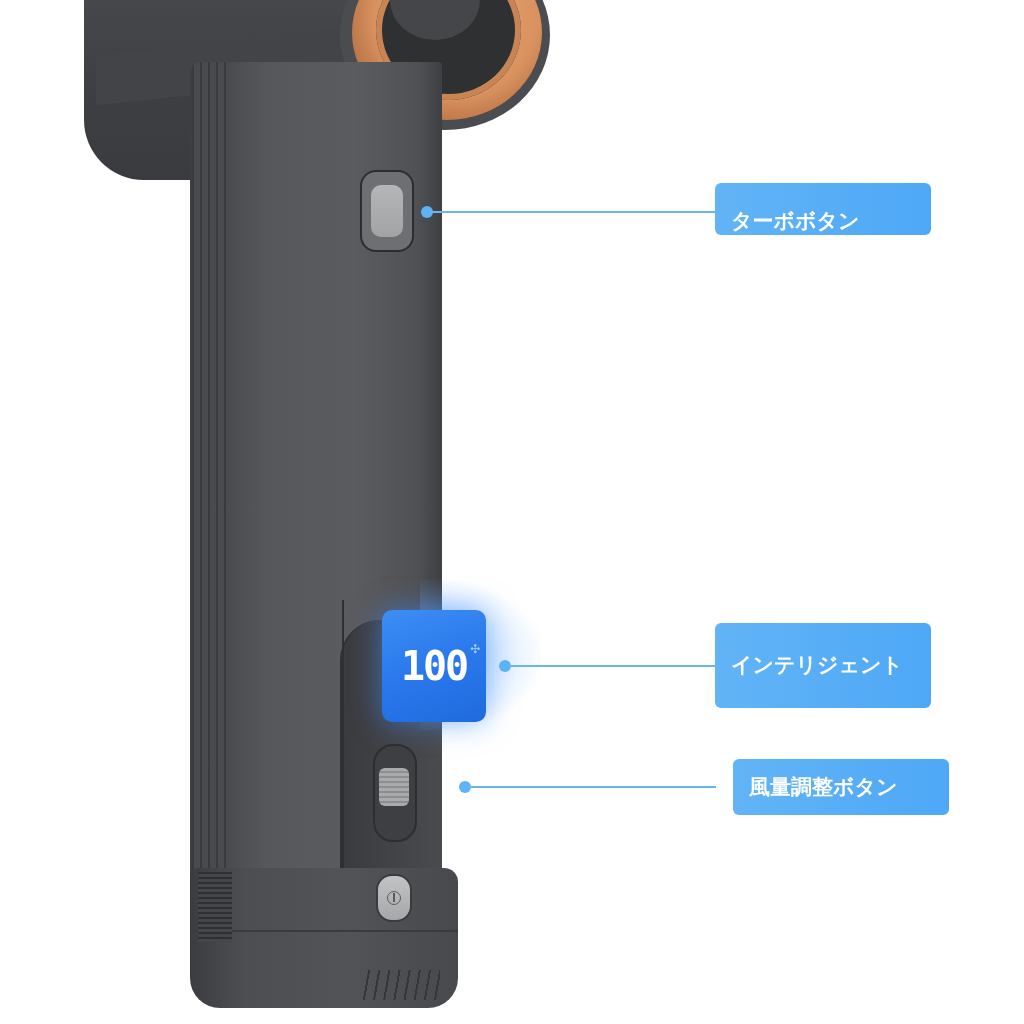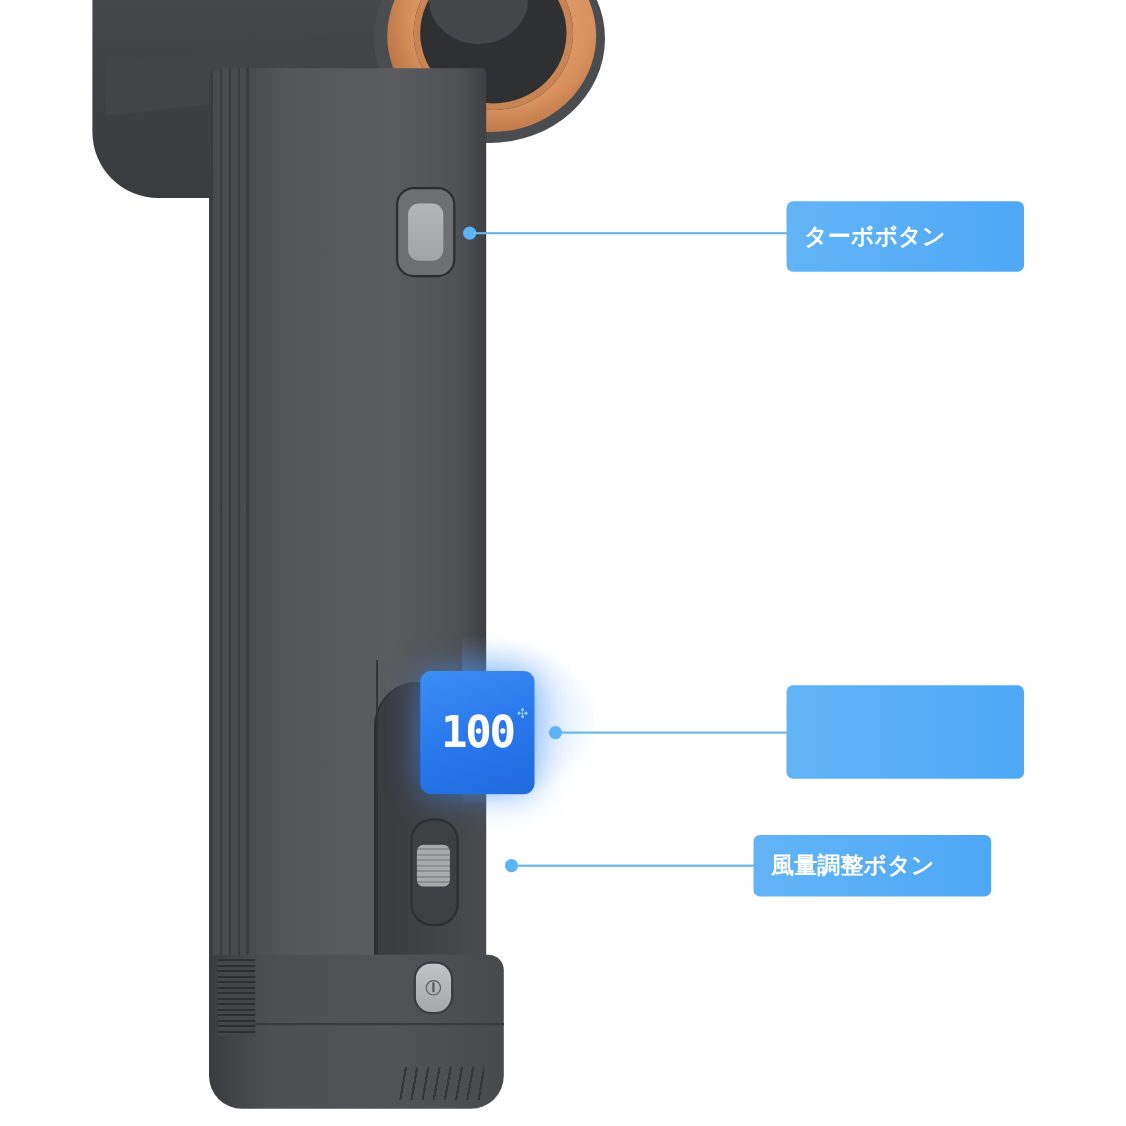--- a/index.html
+++ b/index.html
@@ -82,26 +82,27 @@
 
 <div class="abs slider-track"></div>
 <div class="abs slider-knob"></div>
 
 <div class="abs power-btn">
   <span class="power-icon"></span>
 </div>
 
 <div class="abs dot" style="left:421px;top:206px;"></div>
 <div class="abs line" style="left:430px;top:211px;width:286px;"></div>
-<div class="abs label" style="left:715px;top:183px;width:216px;height:64px;">
+<div class="abs label" style="left:715px;top:183px;width:216px;height:52px;justify-content:flex-end;">
   <span>ターボボタン</span>
 </div>
 
 <div class="abs dot" style="left:499px;top:660px;"></div>
 <div class="abs line" style="left:508px;top:665px;width:208px;"></div>
 <div class="abs label" style="left:715px;top:623px;width:216px;height:85px;">
+  <span>インテリジェント</span>
 </div>
 
 <div class="abs dot" style="left:459px;top:781px;"></div>
 <div class="abs line" style="left:468px;top:786px;width:248px;"></div>
-<div class="abs label" style="left:685px;top:759px;width:216px;height:56px;">
+<div class="abs label" style="left:733px;top:759px;width:216px;height:56px;">
   <span>風量調整ボタン</span>
 </div>
 
 </body></html>

